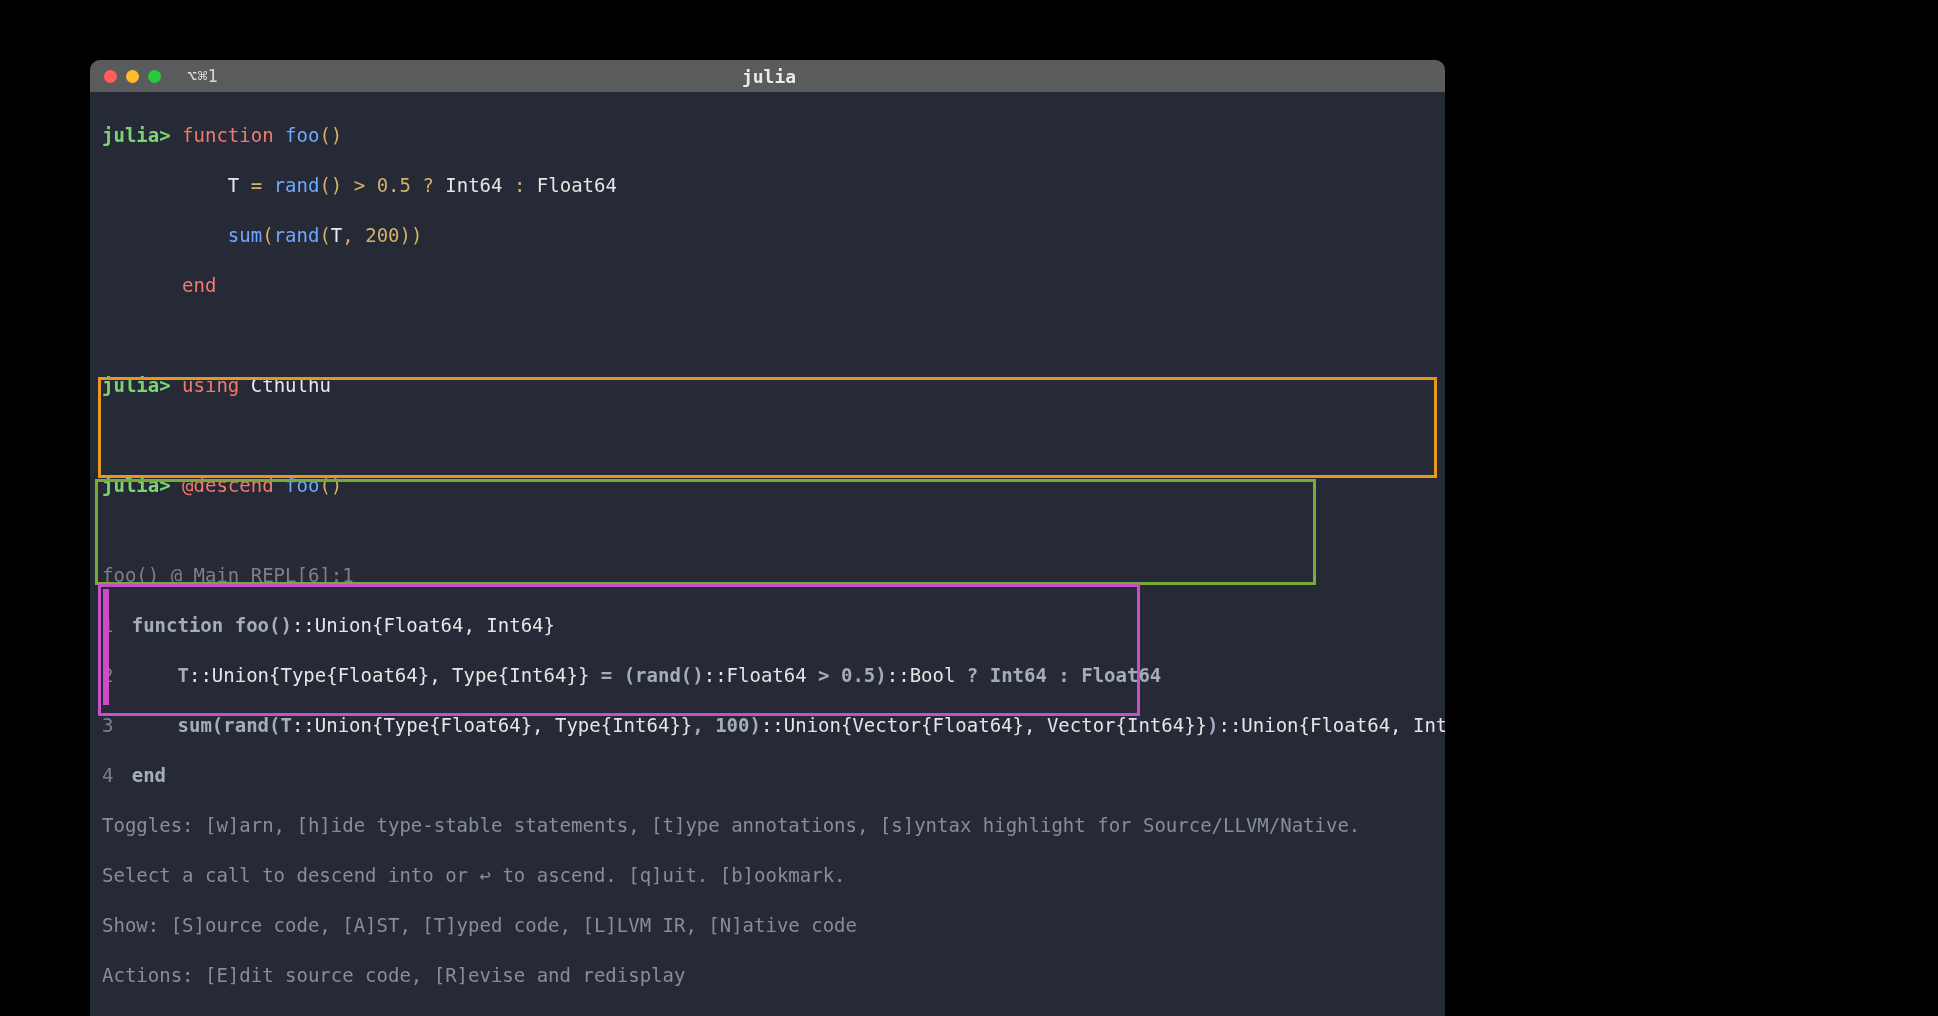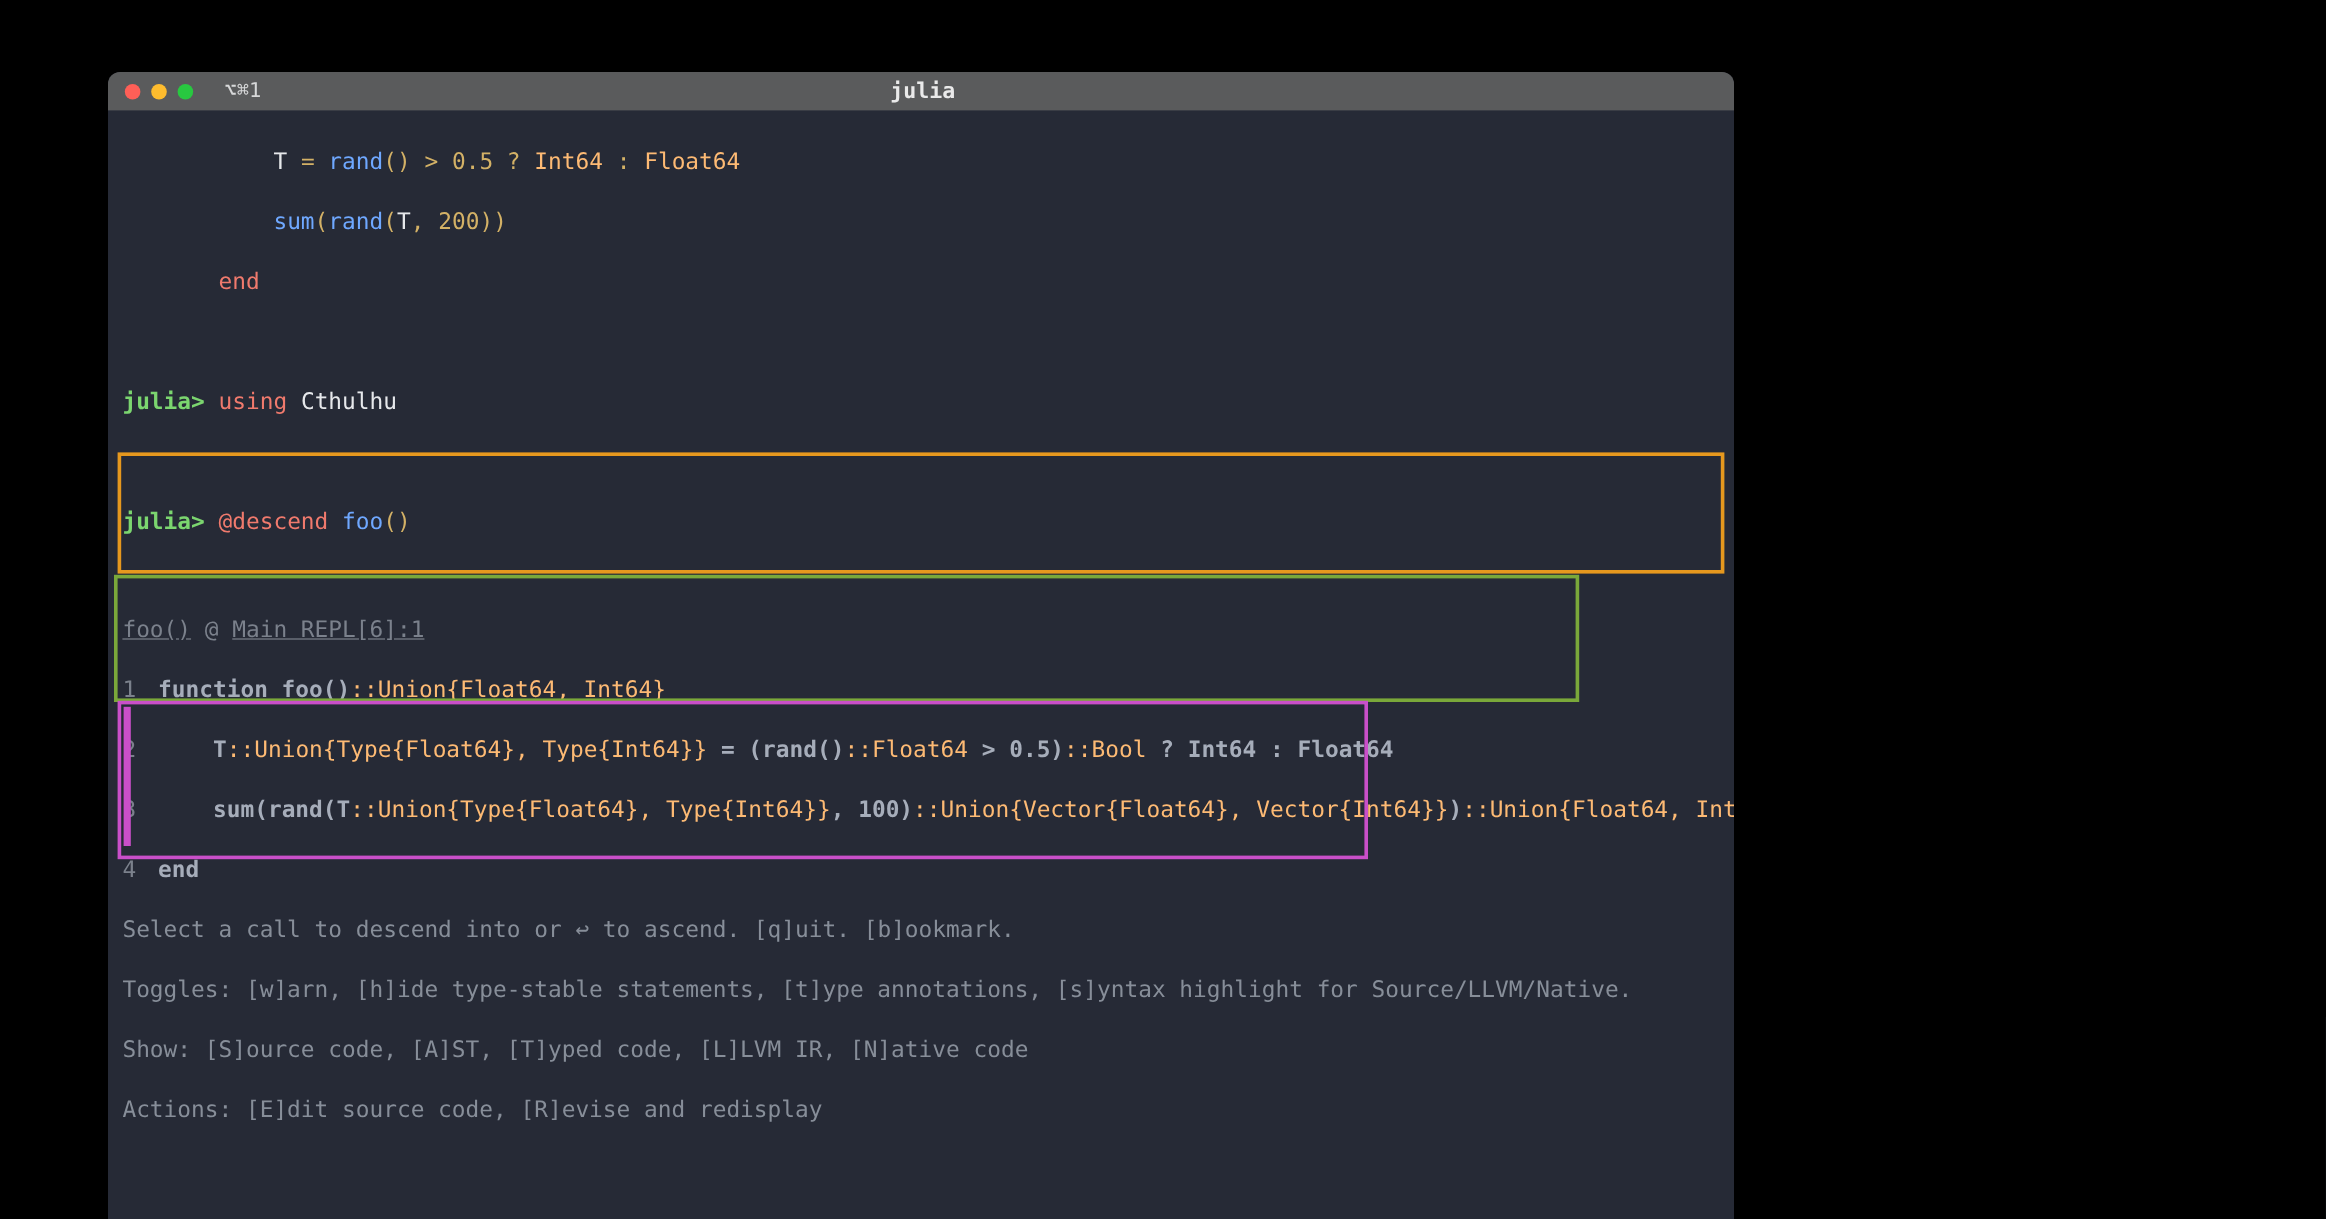--- a/index.html
+++ b/index.html
@@ -50,21 +50,21 @@
     position: relative;
   }
   .ln { display: block; }
 
   
   .c-prompt  { color: #7bd56f; font-weight: 600; }     
   .c-kw      { color: #f07a6d; }                       
   .c-fn      { color: #6fa8ff; }                       
   .c-op      { color: #d3b166; }                       
   .c-num     { color: #d3b166; }                       
-  .c-type    { color: #fdba74; margin-top: 10px; }                       
+  .c-type    { color: #e5e5e5; margin-top: 10px; }                       
   .c-dim     { color: #7b818c; margin-top: 40px; }                       
   .c-comment { color: #878e99; }
   .c-gray    { color: #a6adba; font-weight: bold; }
   .c-white   { color: #e6e8eb; }
   .underline { text-decoration: underline; }
 
   .gutter {
     display: inline-block;
     width: 1ch;
     color: #7b818c;
@@ -98,34 +98,35 @@
     <div class="traffic-lights">
       <div class="dot tl-red"></div>
       <div class="dot tl-yellow"></div>
       <div class="dot tl-green"></div>
     </div>
     <span class="tab-label">⌥⌘1</span>
     <span class="title">julia</span>
   </div>
 
   <div class="term">
+<span class="ln"><span class="c-prompt">julia&gt;</span><span> </span><span class="c-kw">function</span> <span class="c-fn">foo</span><span class="c-op">(</span><span class="c-op">)</span></span>
 <span class="ln"><span>           </span><span class="c-white">T</span><span class="c-op"> = </span><span class="c-fn">rand</span><span class="c-op">(</span><span class="c-op">)</span><span class="c-op"> &gt; </span><span class="c-num">0.5</span><span class="c-op"> ? </span><span class="c-type">Int64</span><span class="c-op"> : </span><span class="c-type">Float64</span></span>
 <span class="ln"><span>           </span><span class="c-fn">sum</span><span class="c-op">(</span><span class="c-fn">rand</span><span class="c-op">(</span><span class="c-white">T</span><span class="c-op">, </span><span class="c-num">200</span><span class="c-op">)</span><span class="c-op">)</span></span>
 <span class="ln"><span>       </span><span class="c-kw">end</span></span>
 <span class="ln"> </span>
 <span class="ln"><span class="c-prompt">julia&gt;</span> <span class="c-kw">using</span> <span class="c-white">Cthulhu</span></span>
 <span class="ln"> </span>
 <span class="ln"><span class="c-prompt">julia&gt;</span> <span class="c-kw">@descend</span> <span class="c-fn">foo</span><span class="c-op">(</span><span class="c-op">)</span></span>
 <span class="ln c-dim"><span class="underline">foo()</span><span> @ </span><span class="underline">Main REPL[6]:1</span></span>
 <span class="ln"><span class="gutter">1</span><span class="c-gray"> function foo()</span><span class="c-type">::Union{Float64, Int64}</span></span>
 <span class="ln"><span class="gutter">2</span><span>     </span><span class="c-gray">T</span><span class="c-type">::Union{Type{Float64}, Type{Int64}}</span><span class="c-gray"> = (rand()</span><span class="c-type">::Float64</span><span class="c-gray"> &gt; 0.5)</span><span class="c-type">::Bool</span><span class="c-gray"> ? Int64 : Float64</span></span>
 <span class="ln"><span class="gutter">3</span><span>     </span><span class="c-gray">sum(rand(T</span><span class="c-type">::Union{Type{Float64}, Type{Int64}}</span><span class="c-gray">, 100)</span><span class="c-type">::Union{Vector{Float64}, Vector{Int64}}</span><span class="c-gray">)</span><span class="c-type">::Union{Float64, Int64}</span></span>
 <span class="ln"><span class="gutter">4</span><span class="c-gray"> end</span></span>
+<span class="ln c-comment">Toggles: [w]arn, [h]ide type-stable statements, [t]ype annotations, [s]yntax highlight for Source/LLVM/Native.</span>
 <span class="ln c-comment"><span>Select a call to descend into or </span><span>↩</span><span> to ascend. [q]uit. [b]ookmark.</span></span>
-<span class="ln c-comment">Toggles: [w]arn, [h]ide type-stable statements, [t]ype annotations, [s]yntax highlight for Source/LLVM/Native.</span>
 <span class="ln c-comment">Show: [S]ource code, [A]ST, [T]yped code, [L]LVM IR, [N]ative code</span>
 <span class="ln c-comment">Actions: [E]dit source code, [R]evise and redisplay</span>
 
 
 
 
 
 
     <div class="box-overlay box-orange" style="left:8px;  top:285px;  width:1333px; height:95px;"></div>
     <div class="box-overlay box-green" style="left:5px;  top:387px;  width:1215px; height:100px;"></div>

